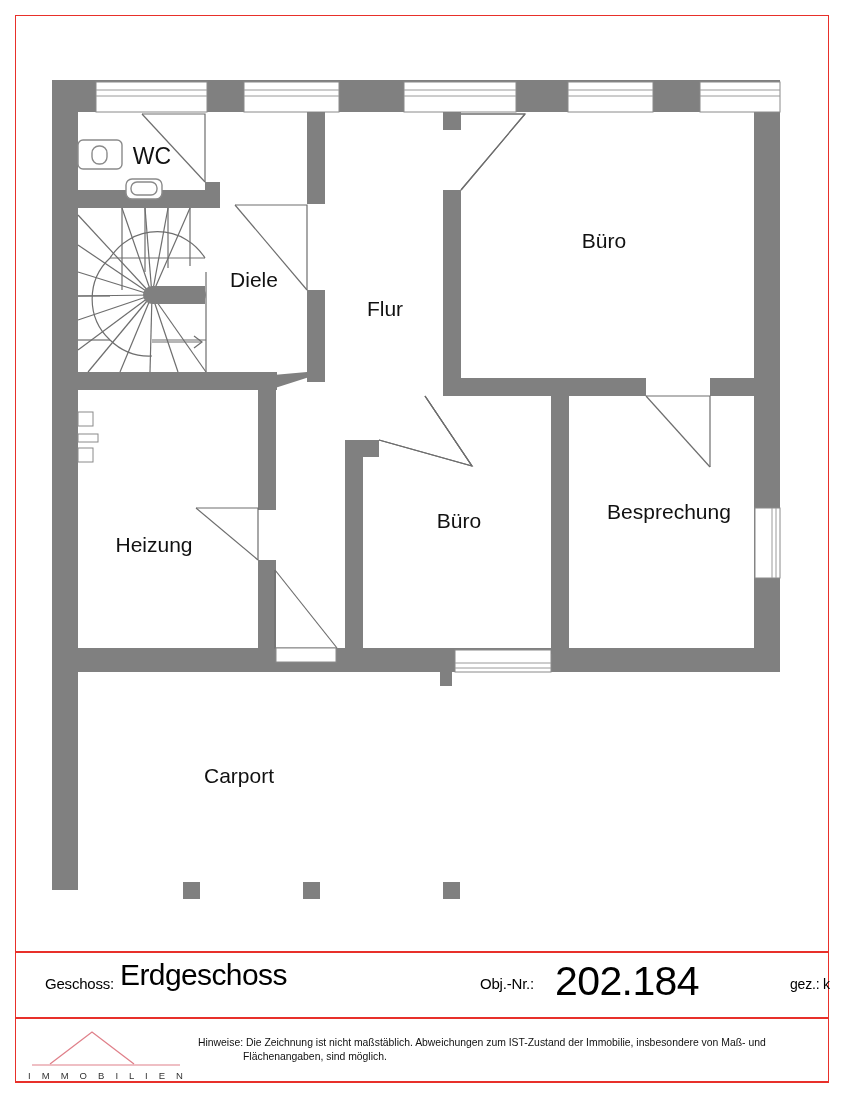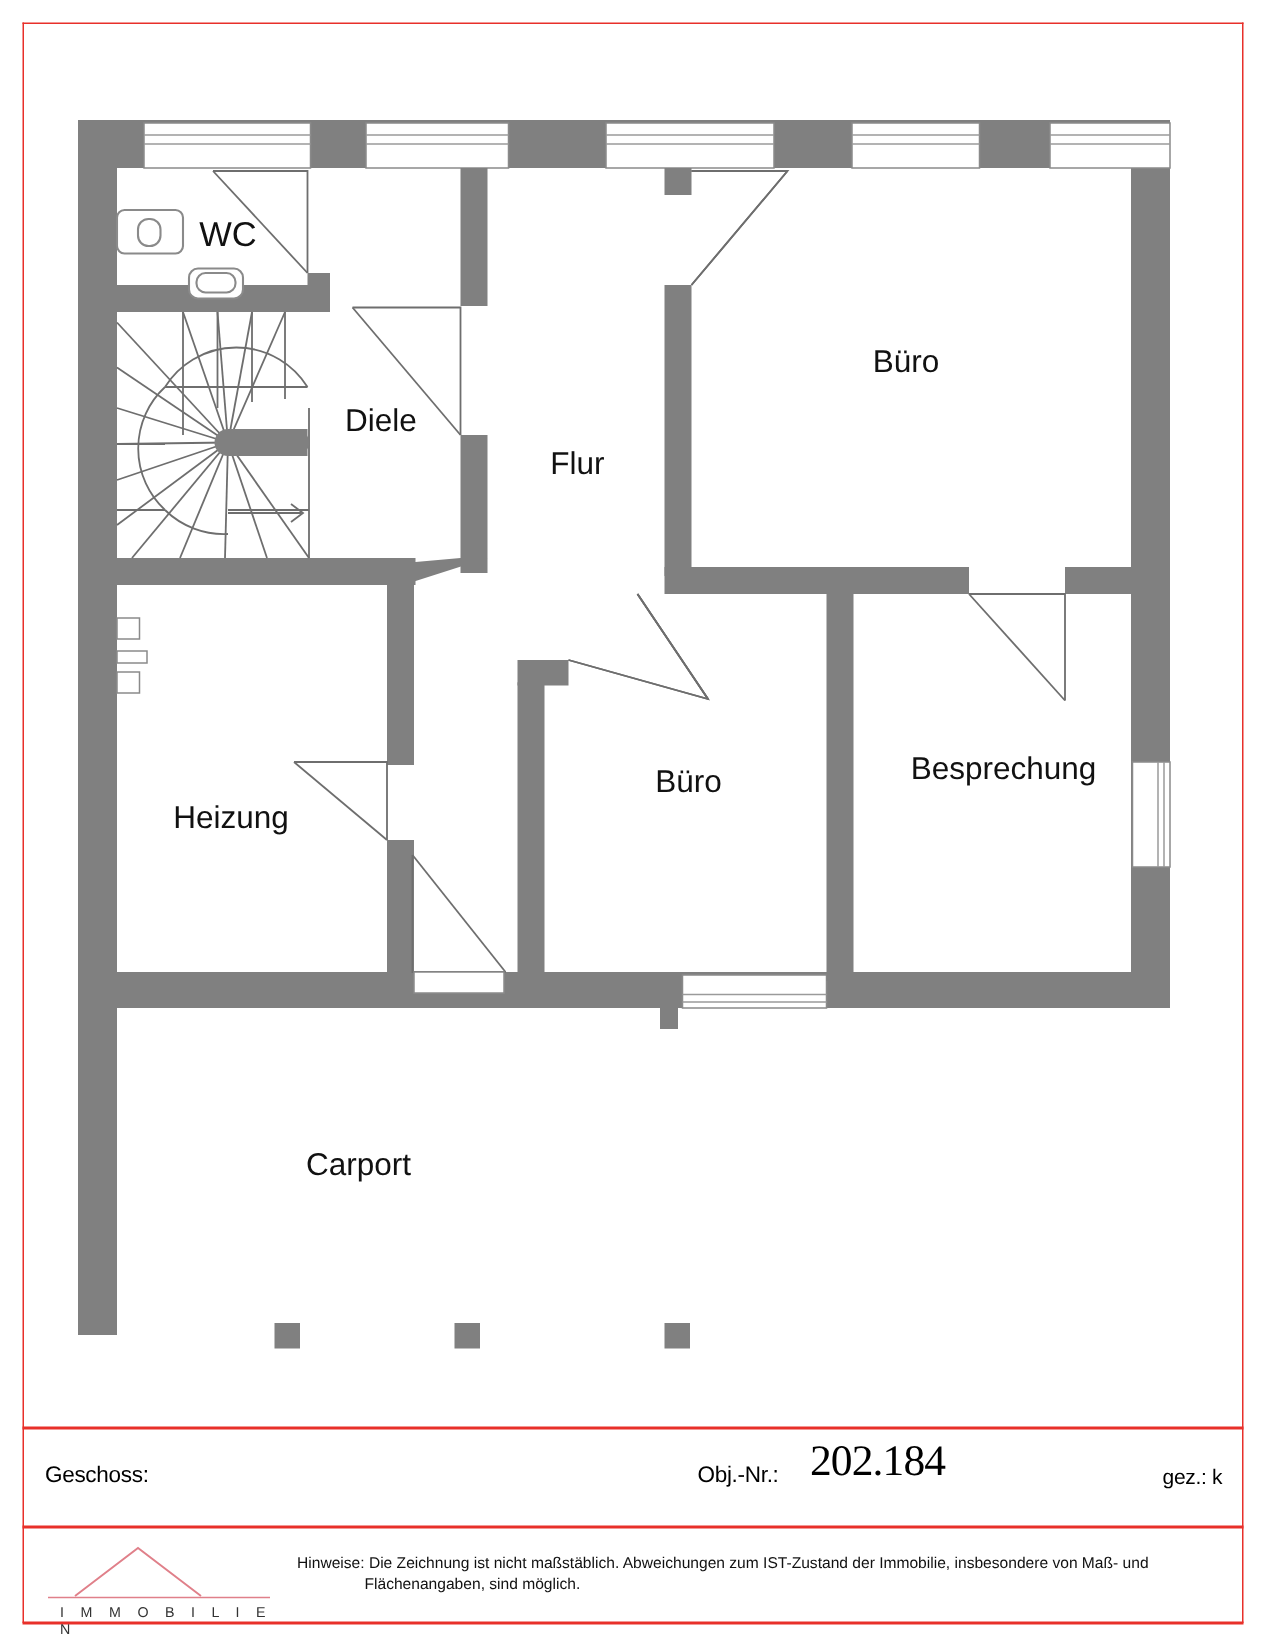--- a/index.html
+++ b/index.html
@@ -10,33 +10,33 @@
   .frame{position:absolute;box-sizing:border-box;border:1.5px solid #e8302a;}
   #outer-frame{left:15px;top:15px;width:814px;height:1067px;border-bottom:none;}
 
   .hline{position:absolute;background:#e8302a;height:1.5px;}
 
   
   #plan-wrap{position:absolute;left:0;top:0;width:844px;height:940px;text-align:center;}
   svg{display:block;}
 
   
-  #titleband{position:absolute;left:0;top:952px;width:814px;height:66px;border-radius:16px;}
+  #titleband{position:absolute;left:15px;top:952px;width:814px;height:66px;border-radius:16px;}
   .tb-cell{position:absolute;white-space:nowrap;}
   #label-geschoss{left:30px;top:23px;font-size:15px;letter-spacing:-0.2px;}
   #value-geschoss{left:105px;top:6px;font-size:30px;letter-spacing:-0.6px;}
   #label-objnr{left:465px;top:23px;font-size:15px;letter-spacing:-0.2px;}
-  #value-objnr{left:540px;top:6px;font-size:29px;letter-spacing:-0.6px;font-family:Liberation Serif, serif;}
+  #value-objnr{left:540px;top:6px;font-size:41px;letter-spacing:-0.6px;}
   #label-gez{left:735px;top:24px;font-size:14px;letter-spacing:-0.2px;margin-left:40px;}
 
   
   #notesband{position:absolute;left:15px;top:1018px;width:814px;height:64px;}
   #logo{position:absolute;left:5px;top:10px;width:175px;height:52px;}
   .logo-word{position:absolute;left:10px;top:12px;font-family:"Liberation Serif",serif;font-size:25px;letter-spacing:5.5px;color:#1a1a1a;}
-  .logo-sub{position:absolute;left:20px;top:42px;font-family:"Liberation Sans",sans-serif;font-size:9.5px;letter-spacing:4.2px;color:#333;}
+  .logo-sub{position:absolute;left:8px;top:42px;font-family:"Liberation Sans",sans-serif;font-size:9.5px;letter-spacing:4.2px;color:#333;}
   #notes-text{position:absolute;left:183px;top:18px;width:625px;font-size:10.4px;line-height:14.4px;color:#111;}
   #notes-text .ln{display:block;white-space:nowrap;}
   #notes-text .ind{padding-left:45px;}
 </style>
 </head>
 <body>
 
 <div id="page">
 
   <div class="frame" id="outer-frame"></div>
@@ -243,20 +243,21 @@
       <text x="459" y="528" font-size="21" text-anchor="middle">Büro</text>
       <text x="669" y="519" font-size="21" text-anchor="middle">Besprechung</text>
       <text x="154" y="552" font-size="21" text-anchor="middle">Heizung</text>
       <text x="239" y="783" font-size="21" text-anchor="middle">Carport</text>
     </g>
   </svg>
   </div>
 
   <div id="titleband">
     <span class="tb-cell" id="label-geschoss">Geschoss:</span>
+    <span class="tb-cell" id="value-geschoss">Erdgeschoss</span>
     <span class="tb-cell" id="label-objnr">Obj.-Nr.:</span>
     <span class="tb-cell" id="value-objnr">202.184</span>
     <span class="tb-cell" id="label-gez">gez.: k</span>
   </div>
 
   <div id="notesband">
     <div id="logo">
       <svg width="175" height="52" viewBox="0 0 175 52" xmlns="http://www.w3.org/2000/svg">
         <polyline points="30,36 72,4 114,36" fill="none" stroke="#e0808a" stroke-width="1.3"></polyline>
         <line x1="12" y1="37" x2="160" y2="37" stroke="#e0808a" stroke-width="1.1"></line>

